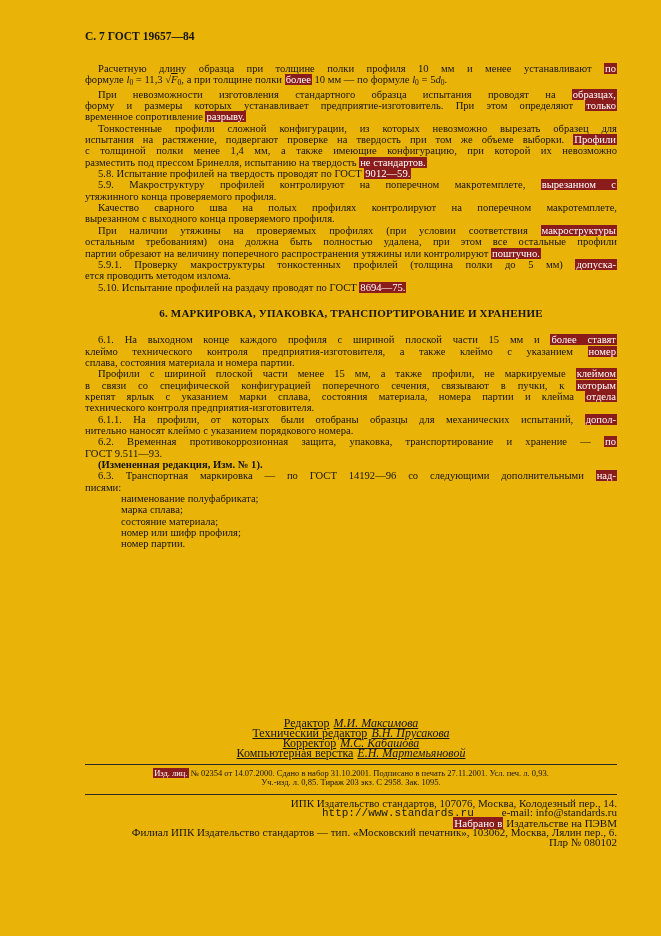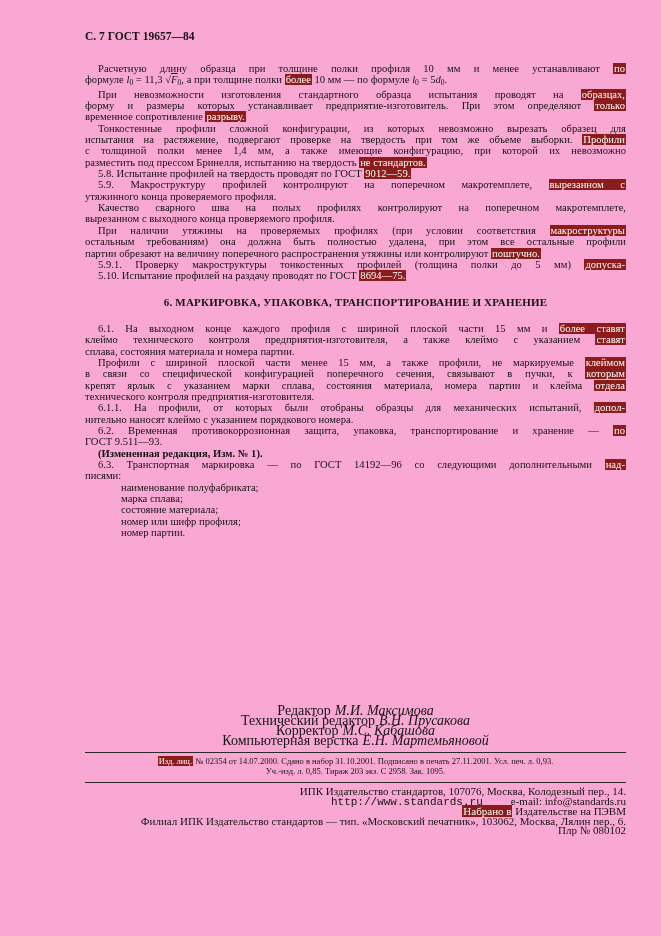--- a/index.html
+++ b/index.html
@@ -1,42 +1,42 @@
 <!DOCTYPE html>
 <html style="--hl: #8b1c1c;"><head>
 <meta charset="utf-8">
 <style>
   * { margin:0; padding:0; box-sizing:border-box; }
   html,body { background:#ffffff; }
   body { width:661px; }
   .page {
-    width:661px; height:936px; background:#f9a8d4; position:relative;
+    width:661px; height:936px; background:#eab308; position:relative;
     font-family:"Liberation Serif","DejaVu Serif",serif;
     color:#141414;
-    padding:30px 35px 0 85px;
+    padding:30px 44px 0 85px;
     overflow:hidden;
   }
   .page-header { font-weight:bold; font-size:11.5px; margin-bottom:21px; }
   .doc-body { font-size:10.6px; line-height:11.35px; }
   .line.just { text-align:justify; text-align-last:justify; }
   .line.end  { text-align:left; }
   .line.ind  { text-indent:13px; }
   .line.list { padding-left:36px; }
   .section-heading {
     text-align:center; font-weight:bold; font-size:11px;
     margin:15px 0 15px; letter-spacing:.2px;
   }
   .hl { background:var(--hl,#8b1c1c); color:#ffffff; padding:0 1px; }
   .it { font-style:italic; }
   .bd { font-weight:bold; }
   .sb { font-size:7.5px; vertical-align:-2px; }
   .ov { text-decoration:overline; }
   .gap { margin-right:28px;font-family:Liberation Mono, monospace; }
   .colophon { margin-top:168px; }
-  .credits { text-align:center; font-size:14px; line-height:10px; }
+  .credits { text-align:center; font-size:12px; line-height:10px;text-decoration:underline; }
   .credits .name { font-style:italic; margin-left:4px; }
   .rule { border-top:1px solid #2a2a2a; margin:6px 0 4px 0; }
   .imprint { text-align:center; font-size:8.5px; line-height:9.5px; }
   .publisher { text-align:right; font-size:11px; line-height:9.5px; }
 </style>
 </head>
 <body>
 
 <div class="page">
   <div class="page-header">С. 7 ГОСТ 19657—84</div>
@@ -52,24 +52,25 @@
       <div class="line end"><span>разместить под прессом Бринелля, испытанию на твердость </span><span class="hl">не стандартов.</span></div>
       <div class="line end ind"><span>5.8. Испытание профилей на твердость проводят по ГОСТ </span><span class="hl">9012—59.</span></div>
       <div class="line just ind"><span>5.9. Макроструктуру профилей контролируют на поперечном макротемплете, </span><span class="hl">вырезанном с</span></div>
       <div class="line end"><span>утяжинного конца проверяемого профиля.</span></div>
       <div class="line just ind"><span>Качество сварного шва на полых профилях контролируют на поперечном макротемплете,</span></div>
       <div class="line end"><span>вырезанном с выходного конца проверяемого профиля.</span></div>
       <div class="line just ind"><span>При наличии утяжины на проверяемых профилях (при условии соответствия </span><span class="hl">макроструктуры</span></div>
       <div class="line just"><span>остальным требованиям) она должна быть полностью удалена, при этом все остальные профили</span></div>
       <div class="line end"><span>партии обрезают на величину поперечного распространения утяжины или контролируют </span><span class="hl">поштучно.</span></div>
       <div class="line just ind"><span>5.9.1. Проверку макроструктуры тонкостенных профилей (толщина полки до 5 мм) </span><span class="hl">допуска-</span></div>
+      <div class="line end"><span>ется проводить методом излома.</span></div>
       <div class="line end ind"><span>5.10. Испытание профилей на раздачу проводят по ГОСТ </span><span class="hl">8694—75.</span></div>
       <div class="section-heading">6. МАРКИРОВКА, УПАКОВКА, ТРАНСПОРТИРОВАНИЕ И ХРАНЕНИЕ</div>
       <div class="line just ind"><span>6.1. На выходном конце каждого профиля с шириной плоской части 15 мм и </span><span class="hl">более ставят</span></div>
-      <div class="line just"><span>клеймо технического контроля предприятия-изготовителя, а также клеймо с указанием </span><span class="hl">ставят</span></div>
+      <div class="line just"><span>клеймо технического контроля предприятия-изготовителя, а также клеймо с указанием </span><span class="hl">номер</span></div>
       <div class="line end"><span>сплава, состояния материала и номера партии.</span></div>
       <div class="line just ind"><span>Профили с шириной плоской части менее 15 мм, а также профили, не маркируемые </span><span class="hl">клеймом</span></div>
       <div class="line just"><span>в связи со специфической конфигурацией поперечного сечения, связывают в пучки, к </span><span class="hl">которым</span></div>
       <div class="line just"><span>крепят ярлык с указанием марки сплава, состояния материала, номера партии и клейма </span><span class="hl">отдела</span></div>
       <div class="line end"><span>технического контроля предприятия-изготовителя.</span></div>
       <div class="line just ind"><span>6.1.1. На профили, от которых были отобраны образцы для механических испытаний, </span><span class="hl">допол-</span></div>
       <div class="line end"><span>нительно наносят клеймо с указанием порядкового номера.</span></div>
       <div class="line just ind"><span>6.2. Временная противокоррозионная защита, упаковка, транспортирование и хранение — </span><span class="hl">по</span></div>
       <div class="line end"><span>ГОСТ 9.511—93.</span></div>
       <div class="line end ind"><span class="bd">(Измененная редакция, Изм. № 1).</span></div>

